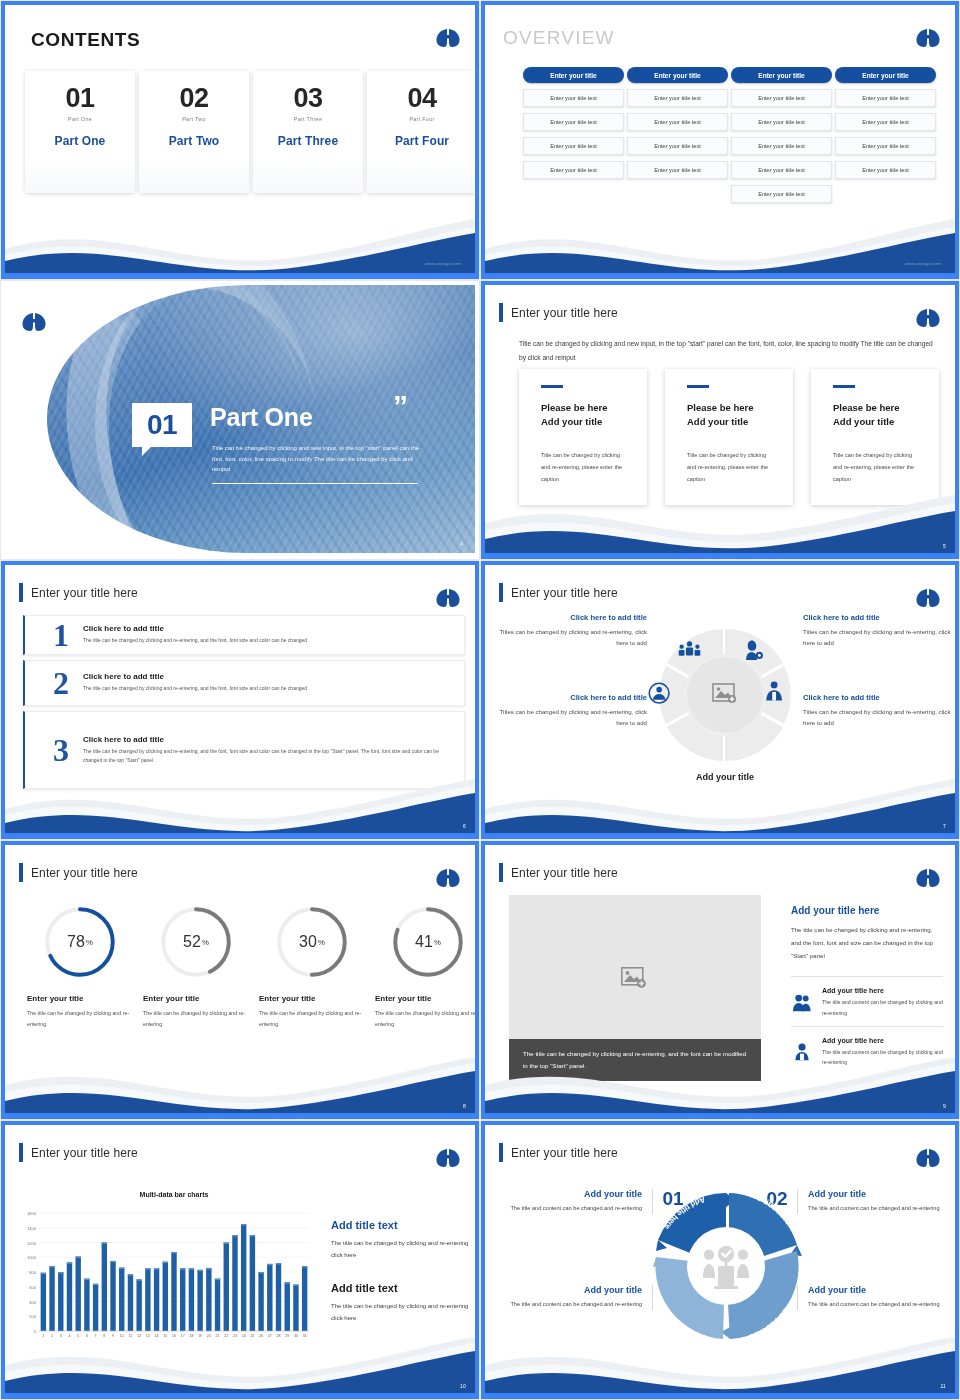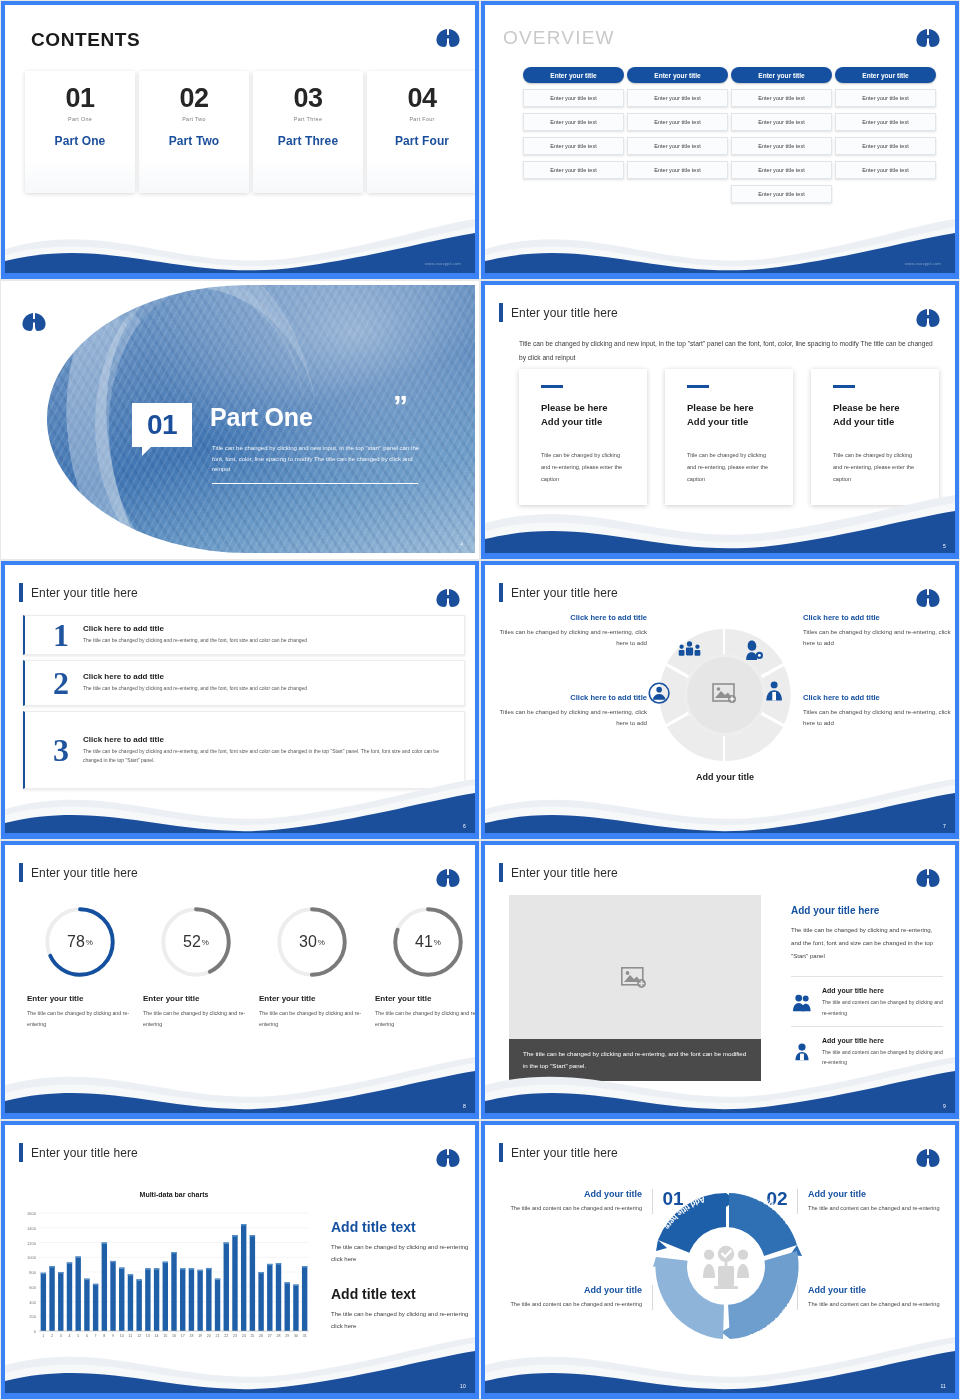--- a/index.html
+++ b/index.html
@@ -127,21 +127,21 @@
   .s9-ic { width: 22px; flex: none; display: flex; align-items: center; justify-content: center; }
   .s9-lh { font-size: 7px; font-weight: 700; color: #1c1c1c; }
   .s9-lp { margin-top: 3px; font-size: 5.2px; color: #4d4d4d; line-height: 1.95; }
 
   
   .s10-ct { position: absolute; left: 34px; top: 66px; width: 270px; text-align: center;
             font-size: 7px; font-weight: 700; color: #1a1a1a; }
   .s10-chart { position: absolute; left: 12px; top: 82px; width: 296px; height: 140px; }
   .s10-chart svg { display: block; width: 100%; height: 100%; }
   .s10-right { position: absolute; left: 326px; top: 94px; width: 140px; }
-  .s10-h { font-size: 14px; font-weight: 700; color: #14509f; }
+  .s10-h { font-size: 11px; font-weight: 700; color: #14509f; }
   .s10-h.dark { color: #1b1b1b; }
   .s10-p { margin-top: 6px; font-size: 6px; color: #404040; line-height: 2.05; }
   .s10-gap { height: 20px; }
 
   
   .s11-wheel { position: absolute; left: 155px; top: 52px; width: 172px; height: 178px; }
   .s11-wheel svg { display: block; width: 100%; height: 100%; }
   .s11-blk { position: absolute; width: 186px; display: flex; gap: 0; align-items: flex-start; }
   .s11-num { font-size: 19px; font-weight: 700; color: #14509f; line-height: 1; width: 40px; flex: none; text-align: center; }
   .s11-sep { width: 1px; background: #d8d8d8; align-self: stretch; }

